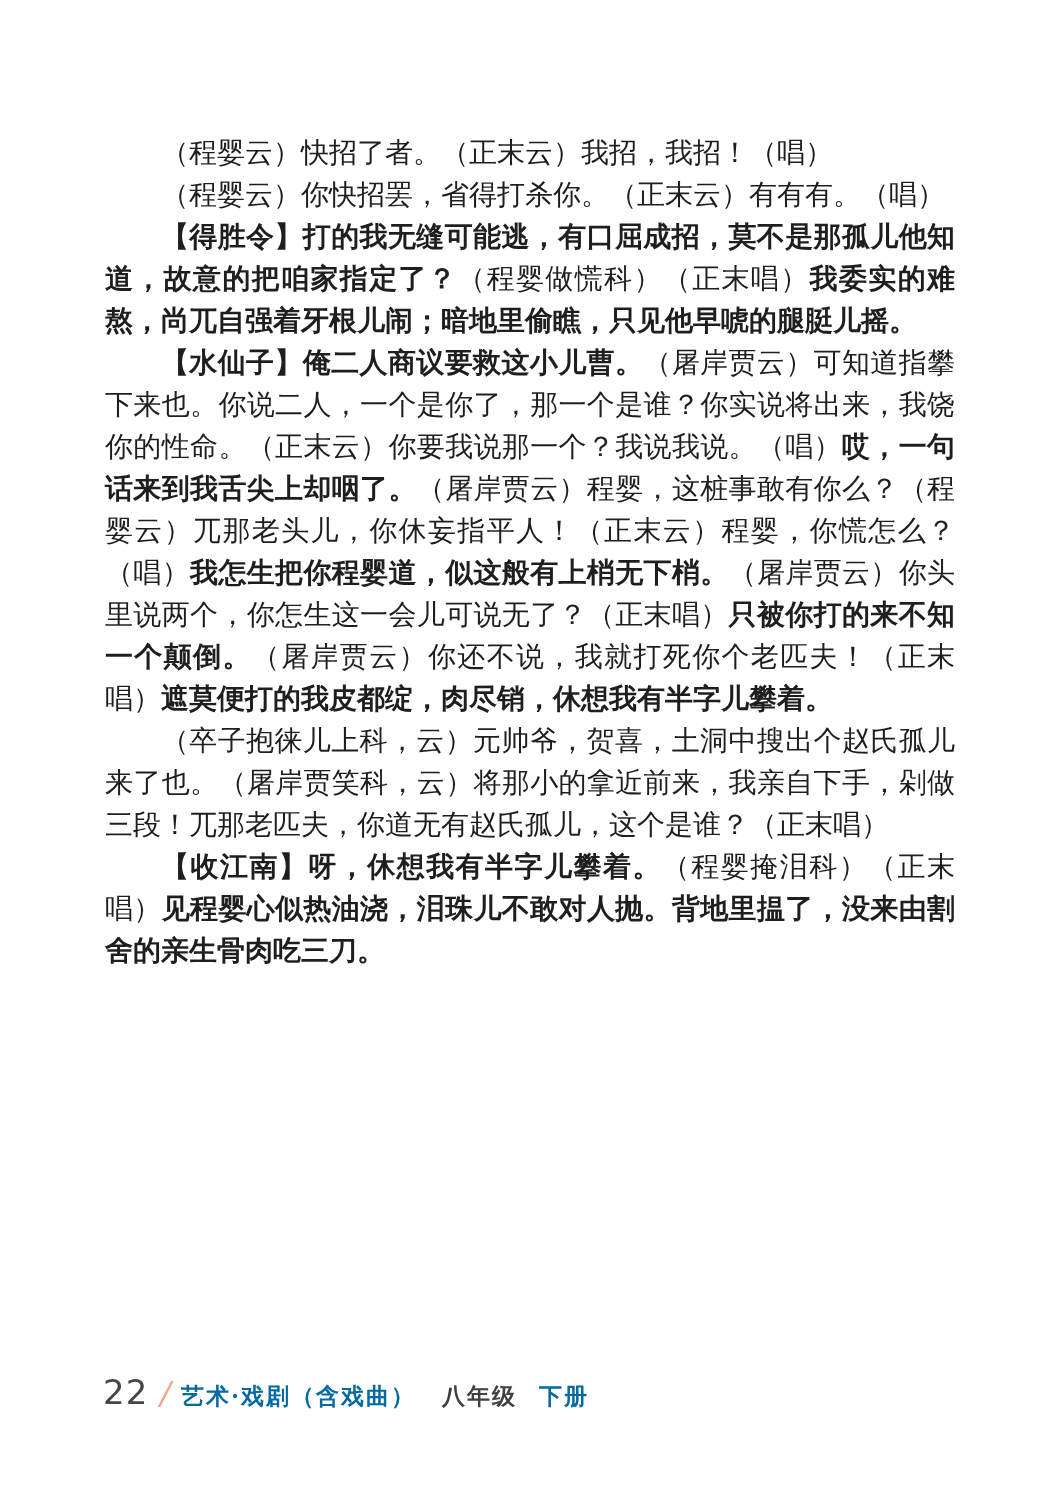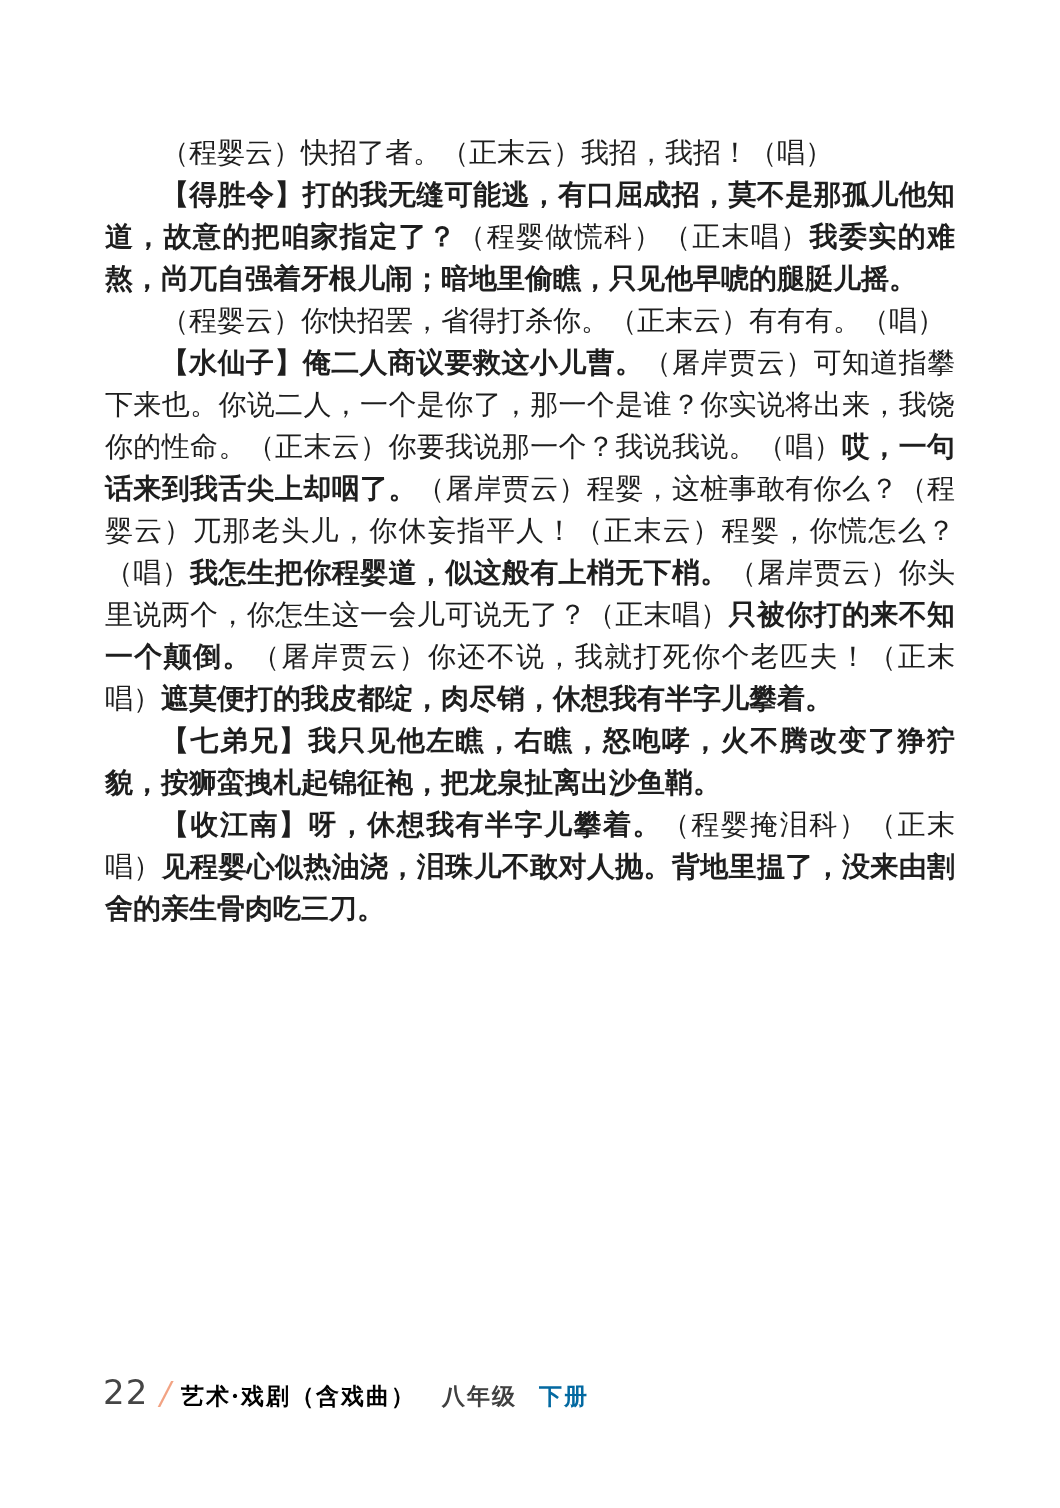--- a/index.html
+++ b/index.html
@@ -60,28 +60,28 @@
   .grade { margin-left: 26px; }
   .volume { margin-left: 22px; }
 </style>
 </head>
 <body>
 
 <div class="page" style="background: rgb(255, 255, 255);">
 
   <main class="content" id="paragraphs" style="color: rgb(30, 30, 30);">
       <p class="para"><span class="run">（程婴云）快招了者。（正末云）我招，我招！（唱）</span></p>
+      <p class="para"><span class="run">（程婴云）你快招罢，省得打杀你。（正末云）有有有。（唱）</span></p>
       <p class="para"><span class="run bold">【得胜令】打的我无缝可能逃，有口屈成招，莫不是那孤儿他知道，故意的把咱家指定了？</span><span class="run">（程婴做慌科）（正末唱）</span><span class="run bold">我委实的难熬，尚兀自强着牙根儿闹；暗地里偷瞧，只见他早唬的腿脡儿摇。</span></p>
-      <p class="para"><span class="run">（程婴云）你快招罢，省得打杀你。（正末云）有有有。（唱）</span></p>
       <p class="para"><span class="run bold">【水仙子】俺二人商议要救这小儿曹。</span><span class="run">（屠岸贾云）可知道指攀下来也。你说二人，一个是你了，那一个是谁？你实说将出来，我饶你的性命。（正末云）你要我说那一个？我说我说。（唱）</span><span class="run bold">哎，一句话来到我舌尖上却咽了。</span><span class="run">（屠岸贾云）程婴，这桩事敢有你么？（程婴云）兀那老头儿，你休妄指平人！（正末云）程婴，你慌怎么？（唱）</span><span class="run bold">我怎生把你程婴道，似这般有上梢无下梢。</span><span class="run">（屠岸贾云）你头里说两个，你怎生这一会儿可说无了？（正末唱）</span><span class="run bold">只被你打的来不知一个颠倒。</span><span class="run">（屠岸贾云）你还不说，我就打死你个老匹夫！（正末唱）</span><span class="run bold">遮莫便打的我皮都绽，肉尽销，休想我有半字儿攀着。</span></p>
-      <p class="para"><span class="run bold">【七弟兄】我只见他左瞧，右瞧，怒咆哮，火不腾改变了狰狞貌，按狮蛮拽札起锦征袍，把龙泉扯离出沙鱼鞘。</span></p>
+      <p class="para"><span class="run">（卒子抱徕儿上科，云）元帅爷，贺喜，土洞中搜出个赵氏孤儿来了也。（屠岸贾笑科，云）将那小的拿近前来，我亲自下手，剁做三段！兀那老匹夫，你道无有赵氏孤儿，这个是谁？（正末唱）</span></p>
       <p class="para"><span class="run bold">【收江南】呀，休想我有半字儿攀着。</span><span class="run">（程婴掩泪科）（正末唱）</span><span class="run bold">见程婴心似热油浇，泪珠儿不敢对人抛。背地里揾了，没来由割舍的亲生骨肉吃三刀。</span></p>
     </main>
 
   <footer class="footer">
     <span class="pagenum" style="color: rgb(69, 69, 69);">22</span>
     <span class="slash" style="color: rgb(242, 163, 131);">/</span>
-    <span class="book-title" style="color: #000000;">艺术·戏剧（含戏曲）</span>
+    <span class="book-title" style="color: #0369a1;">艺术·戏剧（含戏曲）</span>
     <span class="grade" style="color: #404040;">八年级</span>
     <span class="volume" style="color: #0369a1;">下册</span>
   </footer>
 
 </div>
 
 </body></html>

